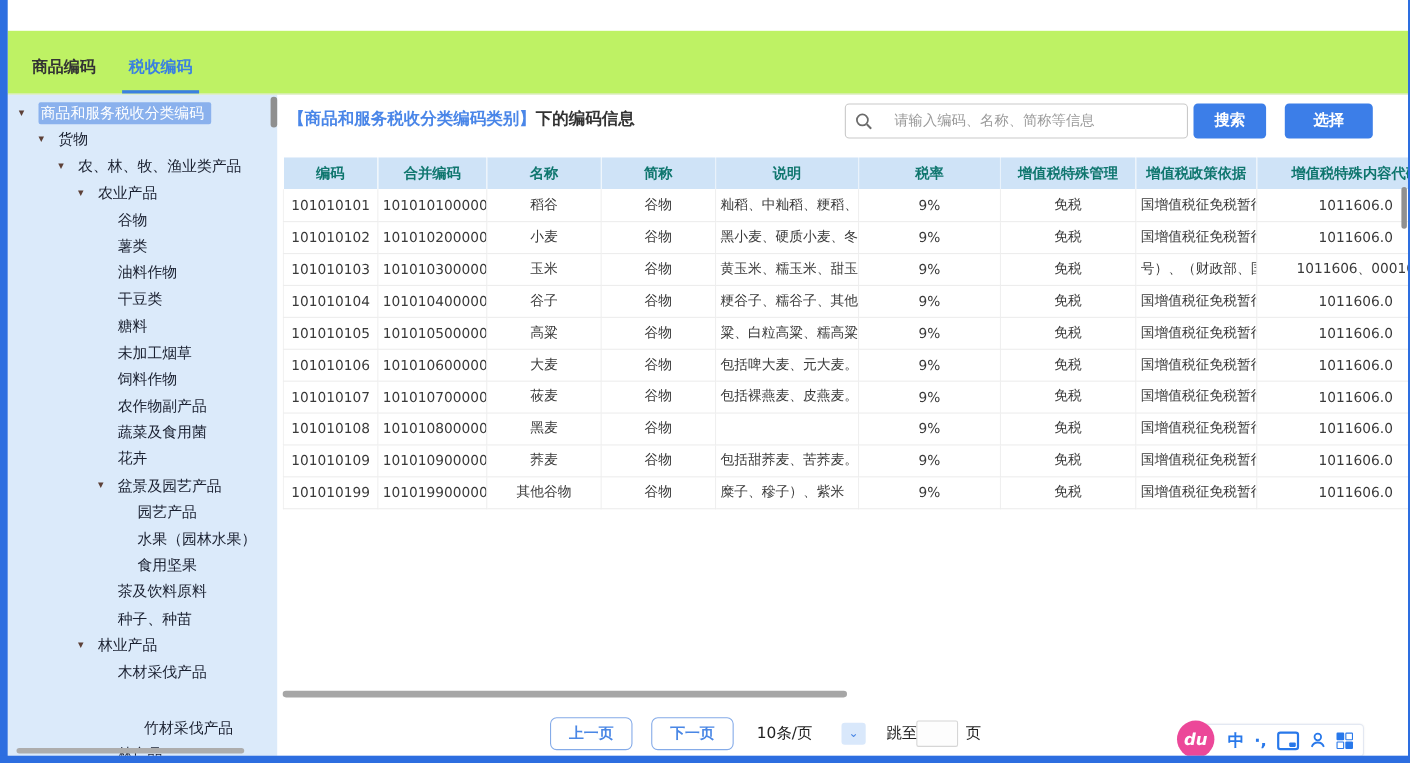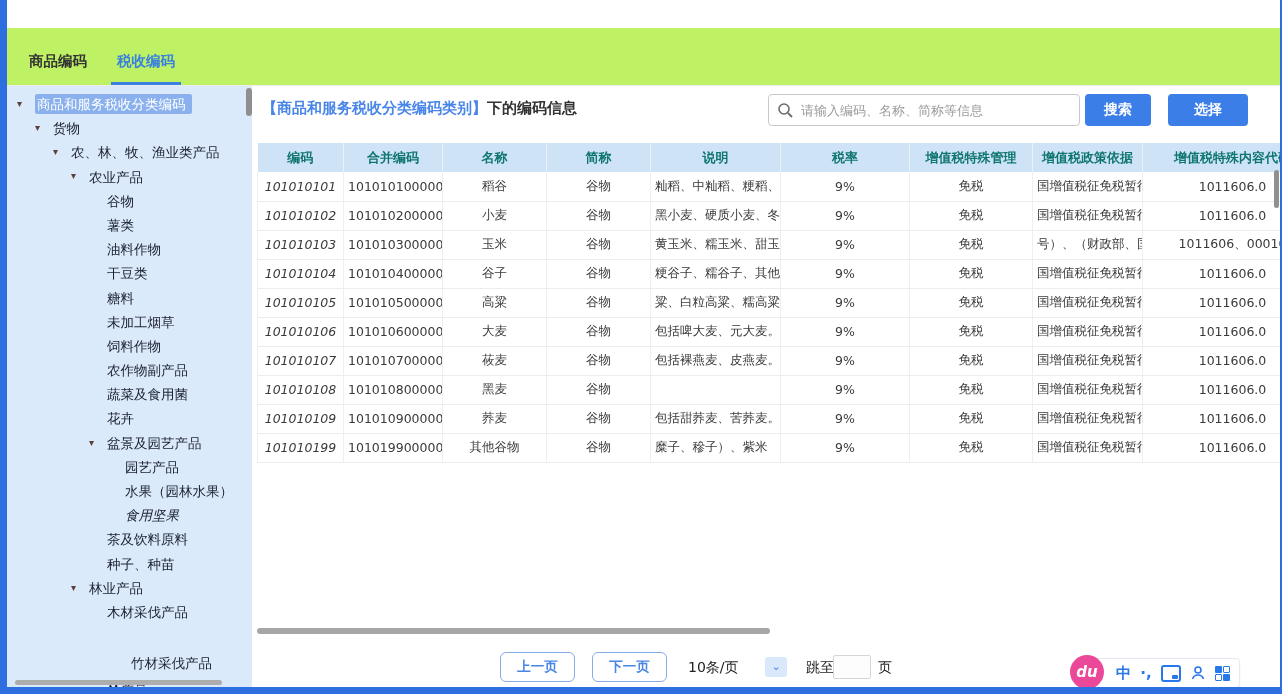--- a/index.html
+++ b/index.html
@@ -24,32 +24,32 @@
   .tree-item .tree-label{vertical-align:middle;}
   .tree-item.selected .tree-label{background:#8ab1ed;color:#fff;padding:2px 6px 2px 2px;border-radius:2px;}
   .tree-vscroll{position:absolute;right:0;top:3px;width:6px;height:28px;background:#8f8f8f;border-radius:3px;z-index:6;}
   .tree-hscroll{position:absolute;left:8px;bottom:9px;width:207px;height:5px;background:#adadad;border-radius:3px;z-index:6;}
   
   .main{position:absolute;left:252px;top:85px;right:2px;bottom:7px;background:#fff;overflow:hidden;}
   .head-line{position:absolute;left:10px;top:14px;font-size:15px;font-weight:bold;white-space:nowrap;}
   .head-line .cat{color:#4a86e8;}
   .head-line .suffix{color:#333;}
   .search-box{position:absolute;left:516px;top:9px;width:312px;height:32px;border:1px solid #c9c9c9;border-radius:4px;background:#fff;box-sizing:border-box;display:flex;align-items:center;padding:0 8px;}
-  .search-box input{border:none;outline:none;flex:1;font-size:13px;color:#a21caf;font-family:inherit;margin-left:6px;background:transparent;}
+  .search-box input{border:none;outline:none;flex:1;font-size:13px;color:#a21caf;font-family:inherit;margin-left:18px;background:transparent;}
   .search-box input::placeholder{color:#9a9a9a;}
   .btn-primary{position:absolute;top:9px;height:32px;background:#3c7ee8;color:#fff;border:none;border-radius:4px;font-size:14px;font-weight:bold;font-family:inherit;cursor:pointer;}
   .btn-search{left:833px;width:66px;}
   .btn-select{left:916px;width:80px;}
   
   .tbl-wrap{position:absolute;left:5px;top:58px;width:1030px;height:380px;overflow:hidden;}
   table.ct{table-layout:fixed;width:1065px;border-collapse:collapse;}
   table.ct th{height:27px;background:#cfe3f7;color:#0f766e;font-size:13px;font-weight:bold;border-right:1px solid #e9f2fb;white-space:nowrap;overflow:hidden;}
   table.ct td{height:29px;font-size:12.5px;color:#3a3a3a;border-bottom:1px solid #ededed;border-right:1px solid #efefef;white-space:nowrap;overflow:hidden;padding:0 4px;box-sizing:border-box;}
   table.ct td.al{text-align:left;}  table.ct td.ac{text-align:center;}
-  table.ct tr td:first-child{border-left:1px solid #efefef;font-style:italic;}
+  table.ct tr td:first-child{border-left:1px solid #efefef;}
   
   .main-hscroll{position:absolute;left:5px;top:543px;width:513px;height:6px;background:#a6a6a6;border-radius:3px;}
   .main-vscroll{position:absolute;right:1px;top:85px;width:5px;height:38px;background:#909090;border-radius:3px;}
   
   .pg-btn{position:absolute;top:567px;width:75px;height:30px;background:#fff;border:1px solid #85abe8;border-radius:6px;color:#4a87e5;font-size:13.5px;font-weight:bold;font-family:inherit;cursor:pointer;}
   .pg-prev{left:248px;} .pg-next{left:340px;}
   .pg-size{position:absolute;left:436px;top:567px;height:30px;line-height:30px;font-size:14px;color:#222;}
   .pg-dd{position:absolute;left:513px;top:572px;width:22px;height:20px;background:#d9e8fb;border-radius:3px;color:#4a87e5;font-size:11px;text-align:center;line-height:20px;cursor:pointer;}
   .pg-jump-label{position:absolute;top:567px;height:30px;line-height:30px;font-size:14px;color:#222;}
   .pg-jp{left:554px;} .pg-js{left:626px;}
@@ -90,21 +90,21 @@
       <div class="tree-item" style="padding-left: 82px;"><span class="arrow"></span><span class="tree-label">干豆类</span></div>
       <div class="tree-item" style="padding-left: 82px;"><span class="arrow"></span><span class="tree-label">糖料</span></div>
       <div class="tree-item" style="padding-left: 82px;"><span class="arrow"></span><span class="tree-label">未加工烟草</span></div>
       <div class="tree-item" style="padding-left: 82px;"><span class="arrow"></span><span class="tree-label">饲料作物</span></div>
       <div class="tree-item" style="padding-left: 82px;"><span class="arrow"></span><span class="tree-label">农作物副产品</span></div>
       <div class="tree-item" style="padding-left: 82px;"><span class="arrow"></span><span class="tree-label">蔬菜及食用菌</span></div>
       <div class="tree-item" style="padding-left: 82px;"><span class="arrow"></span><span class="tree-label">花卉</span></div>
       <div class="tree-item" style="padding-left: 82px;"><span class="arrow">▾</span><span class="tree-label">盆景及园艺产品</span></div>
       <div class="tree-item" style="padding-left: 100px;"><span class="arrow"></span><span class="tree-label">园艺产品</span></div>
       <div class="tree-item" style="padding-left: 100px;"><span class="arrow"></span><span class="tree-label">水果（园林水果）</span></div>
-      <div class="tree-item" style="padding-left: 100px; font-style: italic;"><span class="arrow"></span><span class="tree-label">食用坚果</span></div>
+      <div class="tree-item" style="padding-left: 100px;"><span class="arrow"></span><span class="tree-label">食用坚果</span></div>
       <div class="tree-item" style="padding-left: 82px;"><span class="arrow"></span><span class="tree-label">茶及饮料原料</span></div>
       <div class="tree-item" style="padding-left: 82px;"><span class="arrow"></span><span class="tree-label">种子、种苗</span></div>
       <div class="tree-item" style="padding-left: 64px;"><span class="arrow">▾</span><span class="tree-label">林业产品</span></div>
       <div class="tree-item" style="padding-left: 82px;"><span class="arrow"></span><span class="tree-label">木材采伐产品</span></div>
       <div class="tree-item" style="padding-left: 106px; margin-top: 27px;"><span class="arrow"></span><span class="tree-label">竹材采伐产品</span></div>
       <div class="tree-item" style="padding-left: 82px;"><span class="arrow"></span><span class="tree-label">林产品</span></div>
     </div>
   <div class="tree-vscroll" style="left:246px;top:88px;position:absolute;z-index:7;"></div>
   <div class="tree-hscroll" style="position:absolute;left:15px;bottom:9px;z-index:7;"></div>
 

